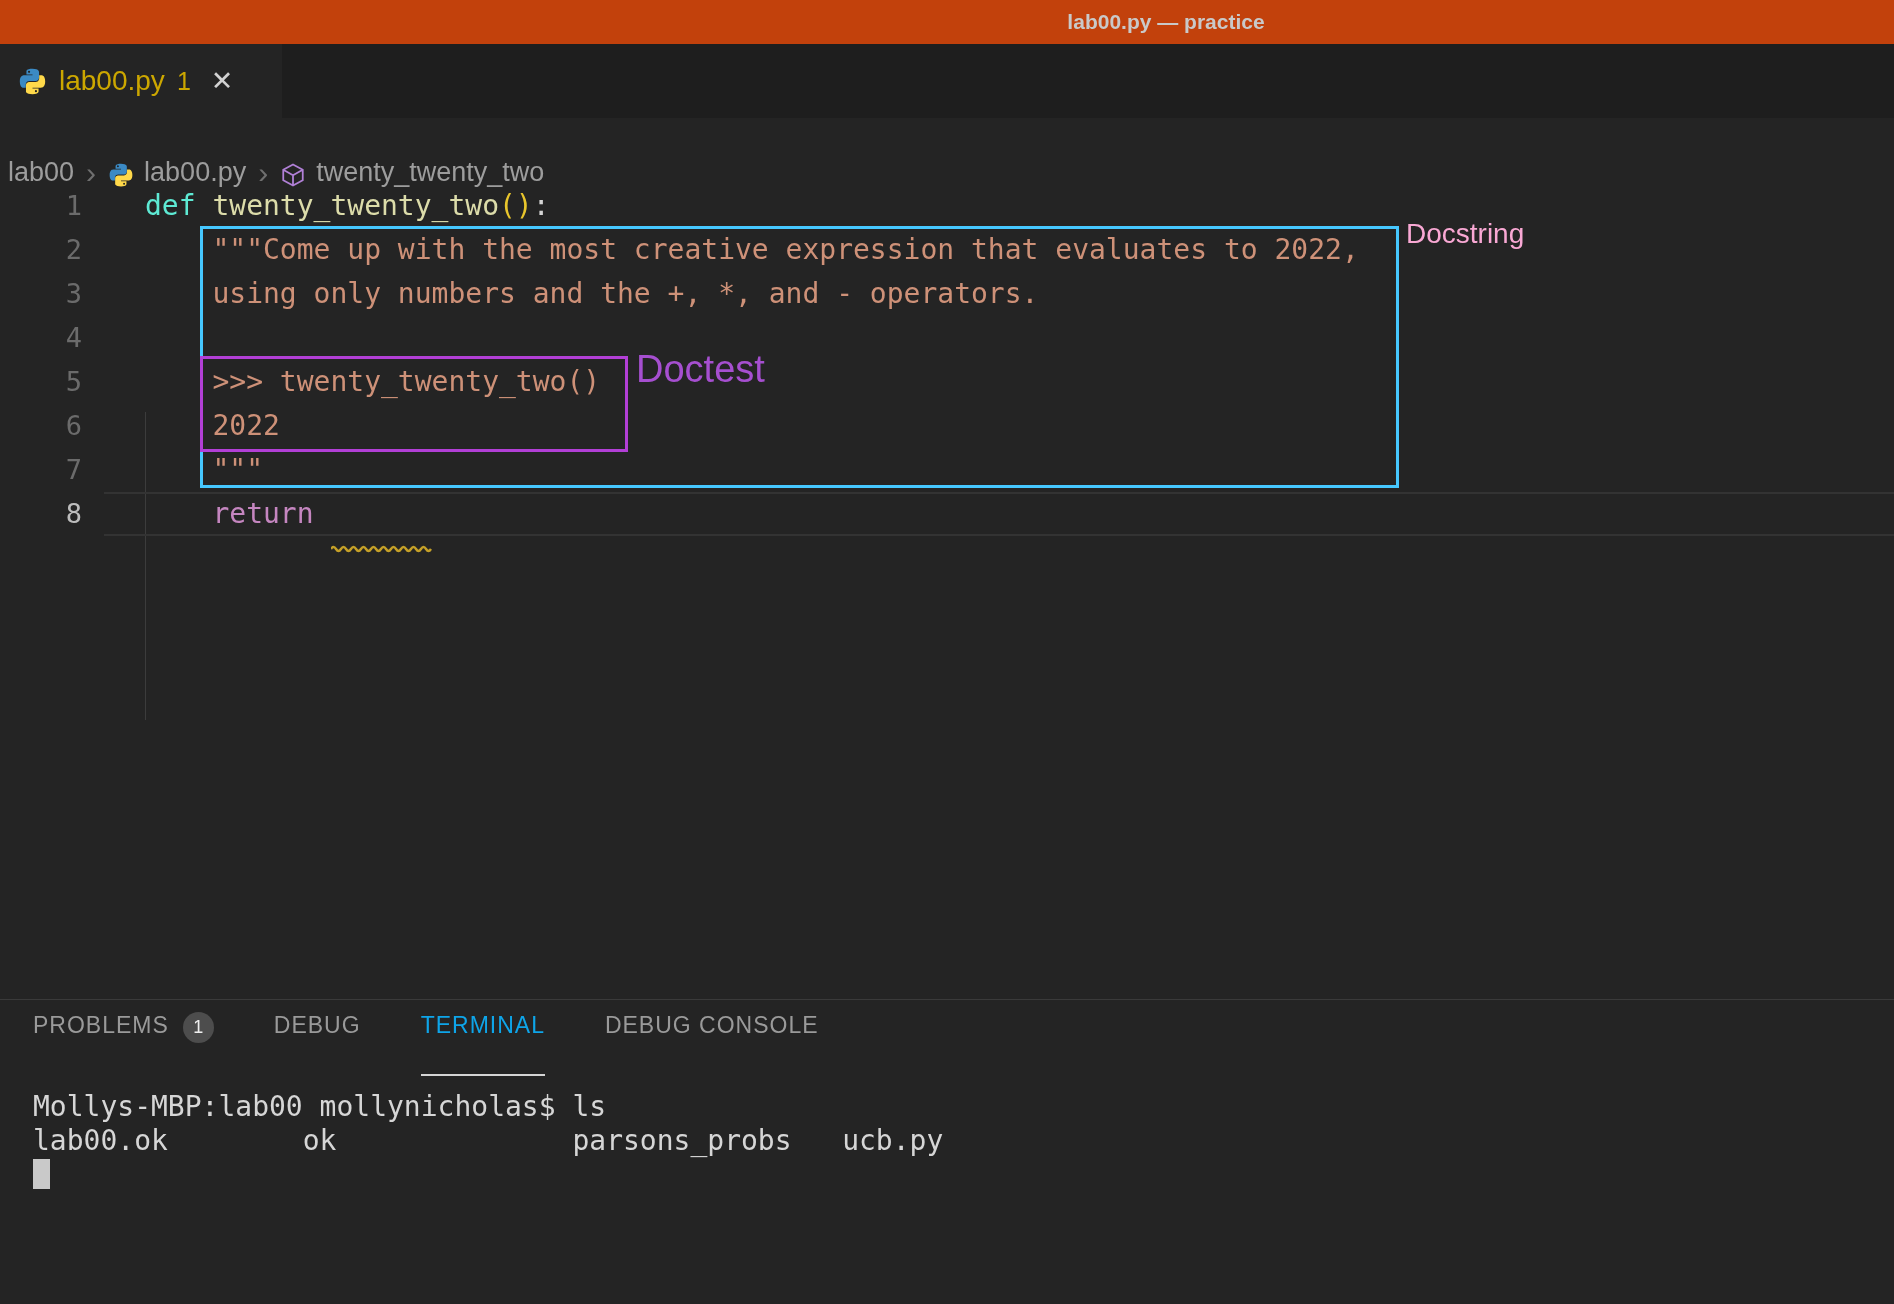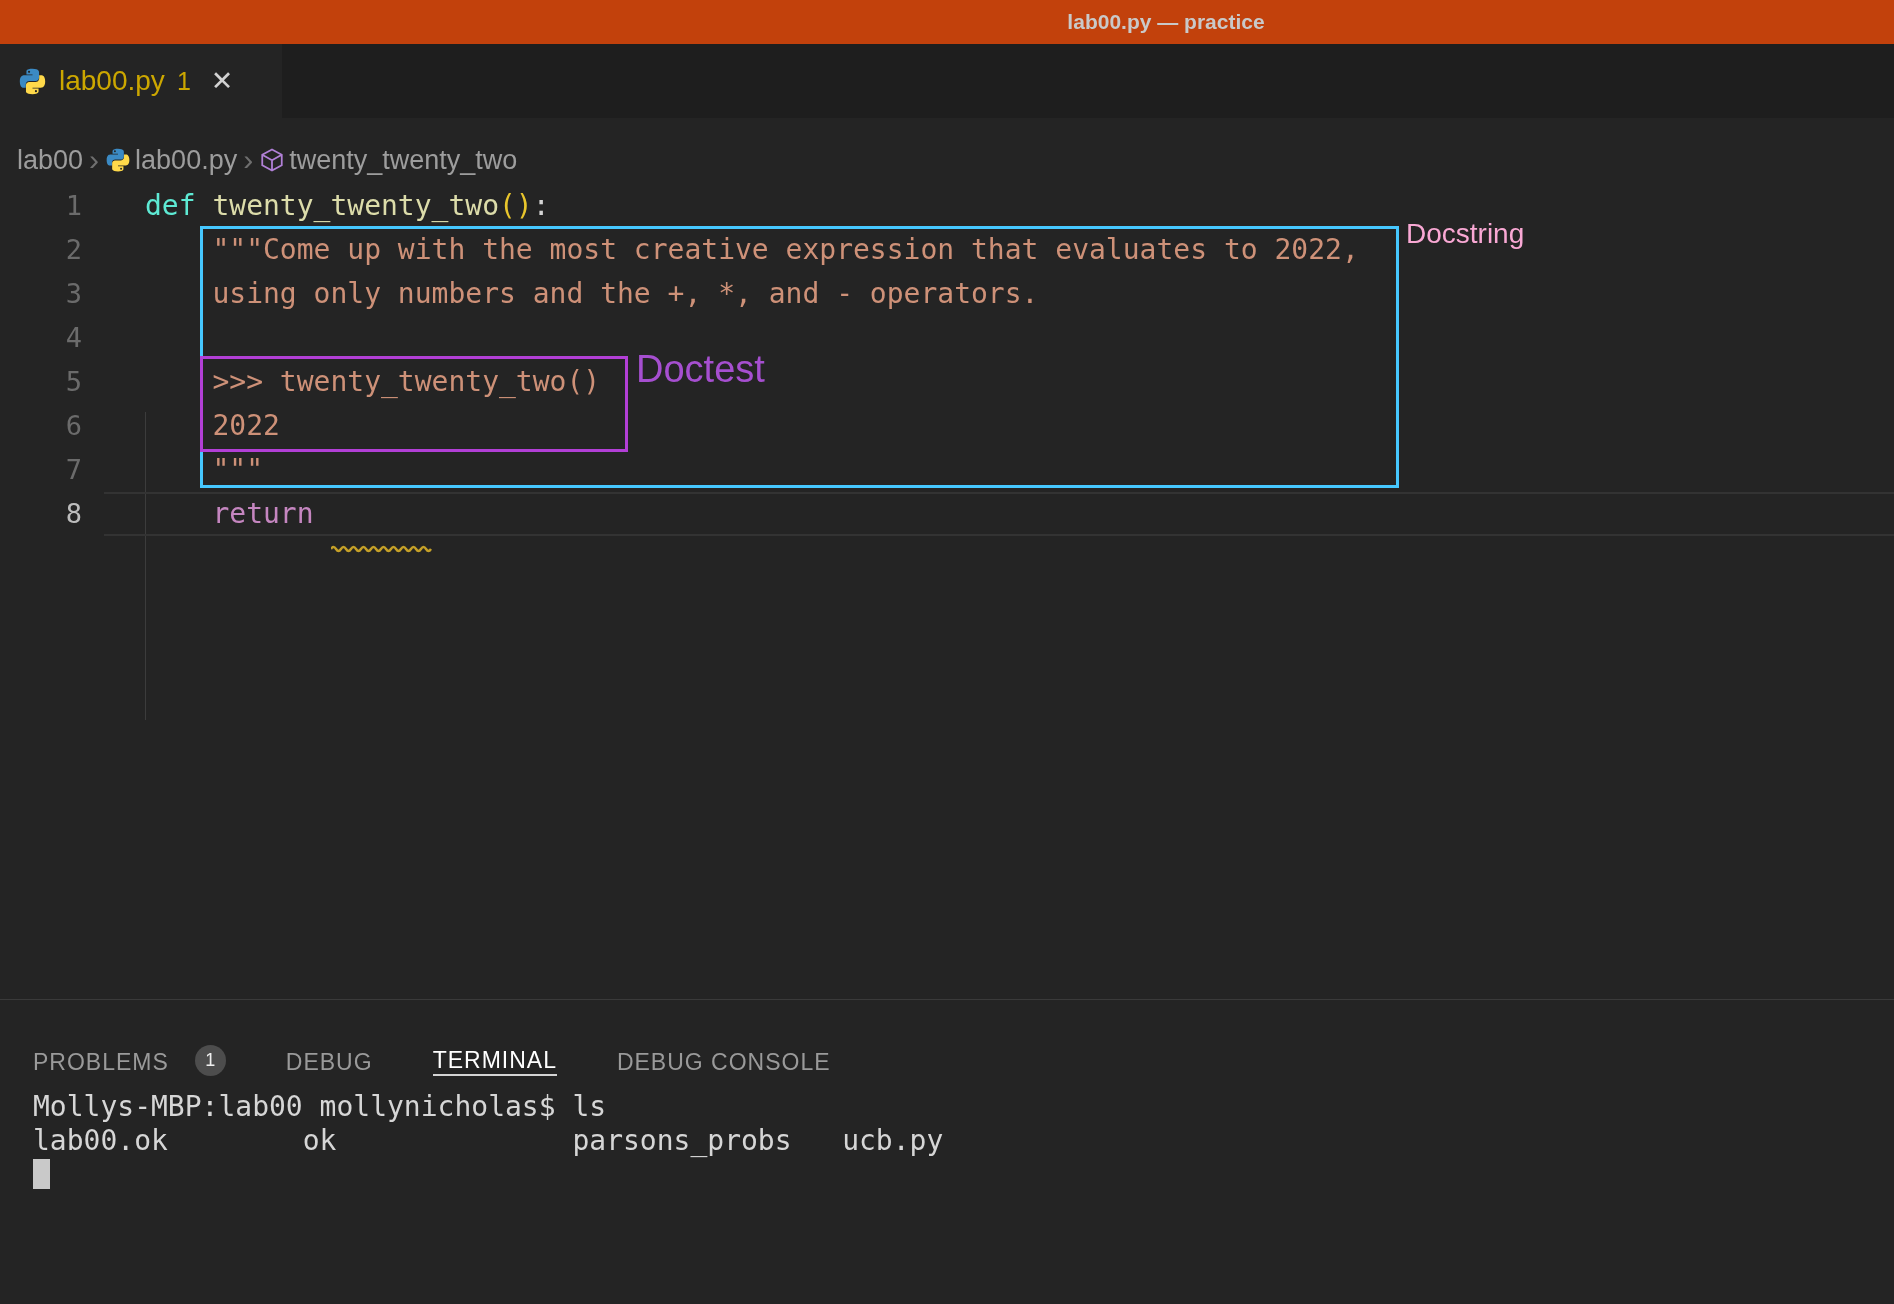--- a/index.html
+++ b/index.html
@@ -24,21 +24,21 @@
     position:absolute; left:0; top:0; width:282px; height:74px; background:#242424;
     display:flex; align-items:center; gap:12px; padding:0 18px;
   }
   .tab-label { color:#cca700; font-size:28px; }
   .tab-badge { color:#cca700; font-size:25px; }
   .tab-close { color:#d2d2d2; font-size:27px; margin-left:8px; cursor:pointer; }
 
   
   .breadcrumb {
     position:absolute; top:132px; left:0; right:0; height:56px;
-    display:flex; align-items:center; gap:4px; padding-left:17px;
+    display:flex; align-items:flex-end; gap:10px; padding-left:8px;
     font-size:27px; color:#9d9d9d;
   }
   .crumb { white-space:nowrap; cursor:pointer; }
   .chevron { color:#6f6f6f; font-size:30px; line-height:1; padding:0 2px; }
 
   
   .editor { position:absolute; top:184px; left:0; right:0; }
   .code-row {
     position:relative; height:44px; display:flex;
     font-family:"DejaVu Sans Mono", monospace; font-size:28px; line-height:44px;
@@ -65,22 +65,22 @@
   .docstring-label { position:absolute; left:1406px; top:218px; font-size:28px; color:#f9a8d4;text-align:right; }
   .doctest-label   { position:absolute; left:636px;  top:348px; font-size:38px; color:#a64fd0; }
 
   
   .panel-divider { position:absolute; top:999px; left:0; right:0; height:1px; background:#3a3a3a; }
   .panel-tabs {
     position:absolute; top:1012px; left:33px; height:64px;
     display:flex; gap:60px; align-items:stretch;
     font-size:23px; letter-spacing:1px; color:#9a9a9a;
   }
-  .panel-tab { display:flex; align-items:flex-end; gap:26px; cursor:pointer; }
-  .panel-tab.active { color:#ffffff; border-bottom:2px solid #d4d4d4; }
+  .panel-tab { display:flex; align-items:flex-start; gap:14px; cursor:pointer; }
+  .panel-tab.active { color:#0ea5e9; border-bottom:2px solid #d4d4d4; }
   .badge {
     width:31px; height:31px; border-radius:50%; background:#4d4d4d; color:#efefef;
     font-size:18px; letter-spacing:0; display:flex; align-items:center; justify-content:center;
   }
 
   
   .terminal {
     position:absolute; top:1090px; left:33px; right:0;
     font-family:"DejaVu Sans Mono", monospace; font-size:28px; line-height:34px; color:#d6d6d6;
   }

